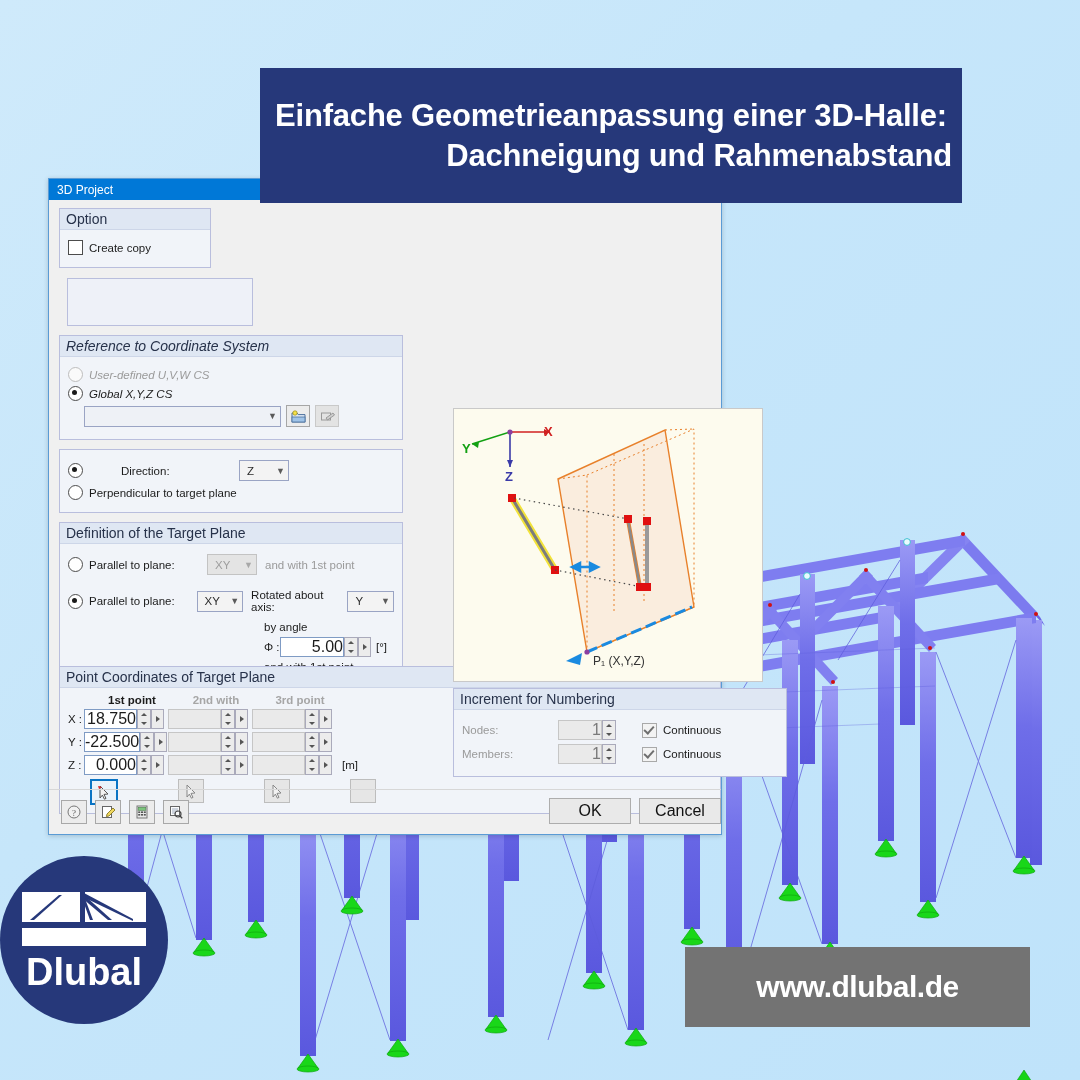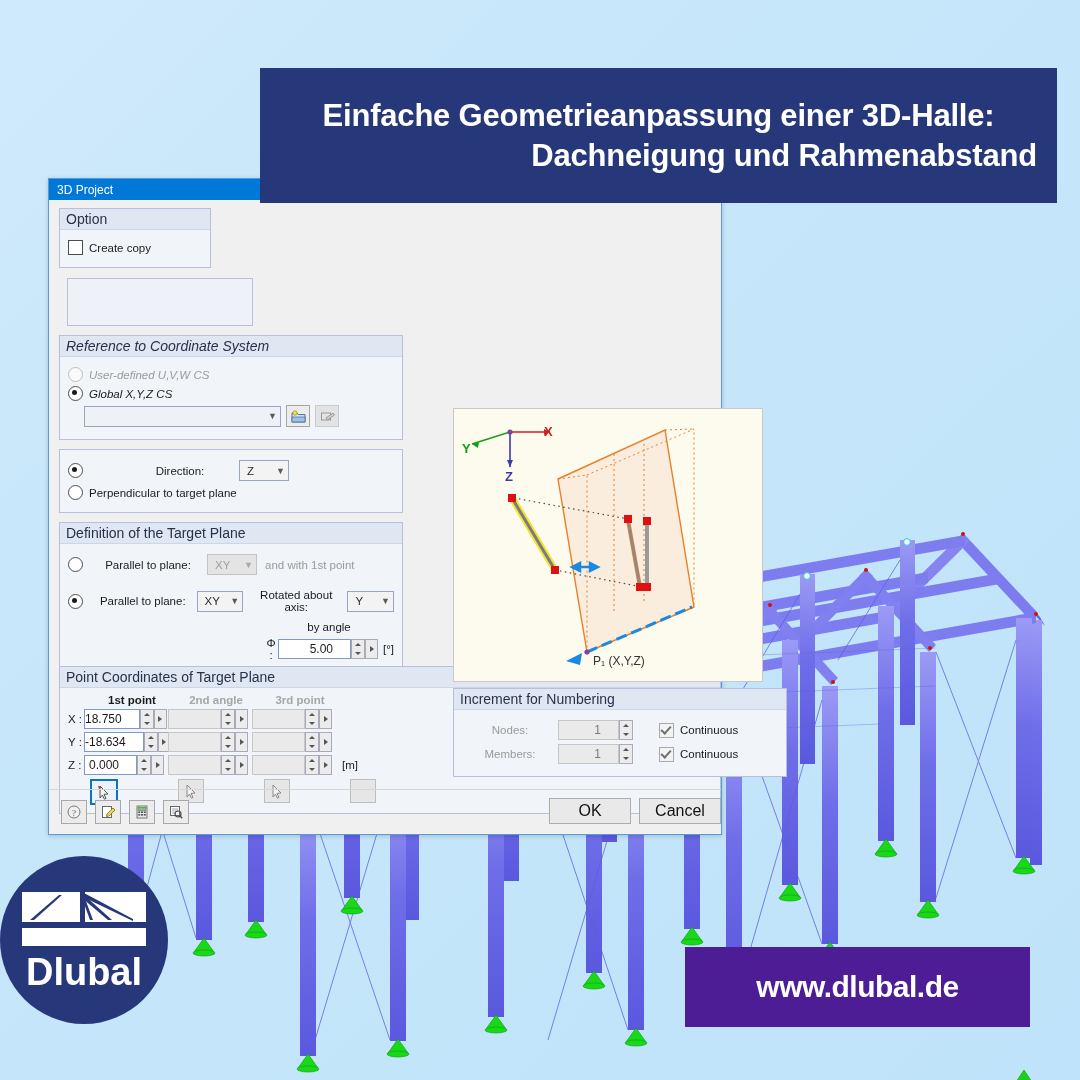--- a/index.html
+++ b/index.html
@@ -5,29 +5,29 @@
   html,body{margin:0;padding:0;}
   body{
     width:1080px;height:1080px;overflow:hidden;position:relative;
     font-family:"Liberation Sans",sans-serif;
     background:linear-gradient(135deg,#cfeafb 0%,#c6e6fa 40%,#bfe3fa 100%);
   }
   .stage{position:absolute;inset:0;}
 
   
   #title-banner{
-    position:absolute;left:260px;top:68px;width:797px;height:135px;
+    position:absolute;left:260px;top:68px;width:702px;height:135px;
     background:#26387a;z-index:40;
     display:flex;flex-direction:column;align-items:center;justify-content:center;
   }
   #title-banner .tline{
     color:#ffffff;font-size:31px;font-weight:bold;line-height:1.28;
     letter-spacing:-0.2px;text-align:center;white-space:nowrap;
   }
-  #title-banner .tline.l2{align-self:flex-end;padding-right:20px;}
+  #title-banner .tline.l2{align-self:flex-end;padding-right:10px;}
 
   
   #model-canvas{position:absolute;left:0;top:0;width:1080px;height:1080px;z-index:25;pointer-events:none;}
 
   
   #dialog{
     position:absolute;left:48px;top:178px;width:672px;height:655px;
     background:#f0f0f0;border:1px solid #5a9bd5;z-index:30;
     box-shadow:0 1px 5px rgba(0,0,0,.18);
     font-size:11.5px;color:#1b1b1b;
@@ -44,21 +44,21 @@
   .group{
     position:relative;border:1px solid #b9bedd;background:#f1f4f9;margin-bottom:9px;
   }
   .group > .gtitle{
     display:block;background:#dfe7f3;color:#27324a;font-size:14px;
     padding:2px 6px 2px 6px;border-bottom:1px solid #cdd6e8;
   }
   .group .gbody{padding:6px 8px 8px 8px;}
 
   .row{display:flex;align-items:center;margin:4px 0;}
-  .lbl{color:#1b1b1b;text-align:center;}
+  .lbl{color:#1b1b1b;}
   .lbl.dim{color:#9a9a9a;}
 
   
   .cb{width:13px;height:13px;border:1px solid #4c4c4c;background:#fff;display:inline-block;margin-right:6px;flex:none;position:relative;}
   .cb.checked.dim{border-color:#a9a9a9;background:#f3f3f3;}
   .cb.checked::after{content:"";position:absolute;left:3px;top:0px;width:4px;height:8px;border:solid #6f6f6f;border-width:0 2px 2px 0;transform:rotate(42deg);}
   .rd{width:13px;height:13px;border:1px solid #4c4c4c;border-radius:50%;background:#fff;display:inline-block;margin-right:6px;flex:none;position:relative;}
   .rd.dim{border-color:#bdbdbd;background:#fafafa;}
   .rd.sel::after{content:"";position:absolute;left:3px;top:3px;width:5px;height:5px;border-radius:50%;background:#1b1b1b;}
 
@@ -68,21 +68,21 @@
     justify-content:space-between;padding:0 3px 0 7px;font-size:11.5px;color:#2b2b2b;
   }
   .combo.wide{width:185px;background:#eef1f6;}
   .combo.small{width:38px;}
   .combo.dim{color:#9e9e9e;background:#e4e4e4;border-color:#c3c3c3;}
   .chev{font-size:9px;color:#5a5a5a;margin-left:3px;}
   .chev.dim{color:#a8a8a8;}
 
   .txtbox{
     height:18px;border:1px solid #7f9bc4;background:#fff;display:inline-flex;align-items:center;
-    justify-content:flex-end;padding-right:17px;font-size:12px;
+    justify-content:flex-end;padding-right:0;font-size:16px;
   }
   .txtbox.dim{background:#eaeaea;border-color:#c6c6c6;color:#a0a0a0;}
   .spin{width:12px;height:18px;border:1px solid #aab;background:#ececec;display:inline-flex;flex-direction:column;flex:none;}
   .spin i{flex:1;display:block;position:relative;}
   .spin i::after{content:"";position:absolute;left:3px;top:3px;border-left:3px solid transparent;border-right:3px solid transparent;}
   .spin i.up::after{border-bottom:3px solid #555;}
   .spin i.dn::after{border-top:3px solid #555;}
   .spin2{width:11px;height:18px;border:1px solid #aab;background:#ececec;display:inline-flex;align-items:center;justify-content:center;flex:none;}
   .spin2::after{content:"";border-top:3px solid transparent;border-bottom:3px solid transparent;border-left:4px solid #555;}
 
@@ -115,21 +115,21 @@
   .tbtn{width:24px;height:22px;border:1px solid #a8a8a8;background:#ececec;display:flex;align-items:center;justify-content:center;position:absolute;top:10px;}
   #okbtn,#cancelbtn{
     position:absolute;top:8px;height:24px;width:80px;border:1px solid #adadad;background:#e9e9e9;
     display:flex;align-items:center;justify-content:center;font-size:16px;color:#111;
   }
 
   
   #logo{position:absolute;left:0;top:840px;width:168px;height:200px;z-index:50;}
   
   #url-banner{
-    position:absolute;left:685px;top:947px;width:345px;height:80px;background:#4c1d95;z-index:50;
+    position:absolute;left:685px;top:947px;width:345px;height:80px;background:#737373;z-index:50;
     display:flex;align-items:center;justify-content:center;
   }
   #url-banner span{color:#fff;font-size:30px;font-weight:bold;letter-spacing:-0.5px;}
 </style>
 </head>
 <body>
 
 <div class="stage">
 
   <svg id="model-canvas" viewBox="0 0 1080 1080">
@@ -441,21 +441,21 @@
             </div>
           </div>
         </div>
       </div>
 
       <div class="group" style="position:absolute;left:10px;top:466px;width:660px;">
         <span class="gtitle">Point Coordinates of Target Plane</span>
         <div class="gbody">
           <div class="coordhdr">
             <span>1st point</span>
-            <span class="dim">2nd angle</span>
+            <span class="dim">2nd with</span>
             <span class="dim">3rd point</span>
           </div>
 
           <div class="coordrow">
             <span class="axis">X :</span>
             <span class="cell">
               <span class="txtbox">
                   <span>18.750</span>
                 </span>
               <span class="spin">
@@ -483,21 +483,21 @@
                   <i class="dn"></i>
                 </span>
               <span class="spin2"></span>
             </span>
           </div>
 
           <div class="coordrow">
             <span class="axis">Y :</span>
             <span class="cell">
               <span class="txtbox">
-                  <span>-18.634</span>
+                  <span>-22.500</span>
                 </span>
               <span class="spin">
                   <i class="up"></i>
                   <i class="dn"></i>
                 </span>
               <span class="spin2"></span>
             </span>
             <span class="cell">
               <span class="txtbox dim">
                   <span></span>

